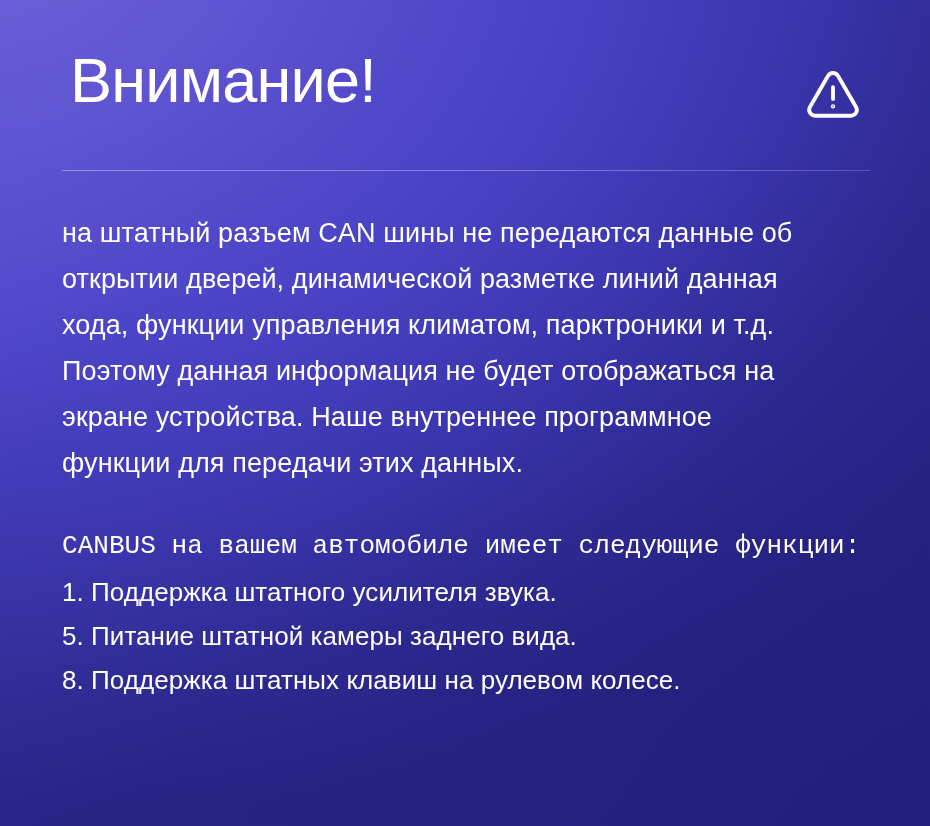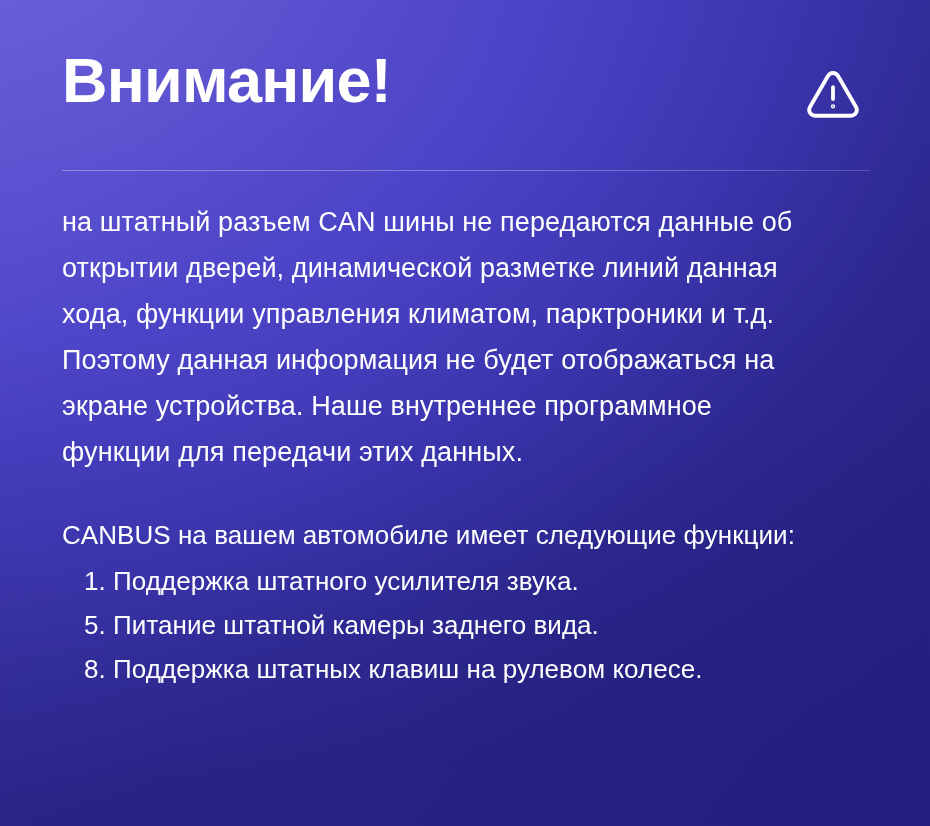--- a/index.html
+++ b/index.html
@@ -59,24 +59,24 @@
     padding:0 62px;
   }
 
   
   .header{
     position:relative;
     height:170px;
   }
   .page-title{
     position:absolute;
-    left:0;
+    left:8px;
     top:49px;
     font-size:63px;
-    font-weight:700;
+    font-weight:400;
     letter-spacing:-0.012em;
     color:#ffffff;
     line-height:1;
     white-space:nowrap;
   }
   .warning-icon{
     position:absolute;
     right:6px;
     top:65px;
     width:58px;
@@ -93,21 +93,21 @@
     height:1px;
     background:linear-gradient(90deg,
         rgba(255,255,255,0.34) 0%,
         rgba(255,255,255,0.30) 60%,
         rgba(255,255,255,0.20) 100%);
   }
 
   
   .content{
     position:relative;
-    padding-top:29px;
+    padding-top:40px;
   }
   .paragraph{
     color:#ffffff;
     font-size:27px;
     line-height:46px;
     letter-spacing:0.004em;
     font-weight:400;
     max-width:812px;
     text-align:justify;
     text-justify:inter-word;
@@ -121,33 +121,33 @@
   .functions{
     margin-top:38px;
   }
   .functions-heading{
     color:#ffffff;
     font-size:26px;
     line-height:44px;
     font-weight:400;
     letter-spacing:0.002em;
     white-space:nowrap;
+    font-family:Liberation Mono, monospace;
   }
   .functions-list{
     list-style:none;
     margin-top:2px;
   }
   .functions-list li{
     color:#ffffff;
     font-size:26px;
     line-height:44px;
     font-weight:400;
     letter-spacing:0.002em;
     white-space:nowrap;
-    margin-left:22px;
   }
 </style>
 </head>
 <body>
 
 <div class="bg-gradient"></div>
 <div class="bg-gradient-overlay"></div>
 <div class="bg-gradient-corner"></div>
 
 <div class="page">

